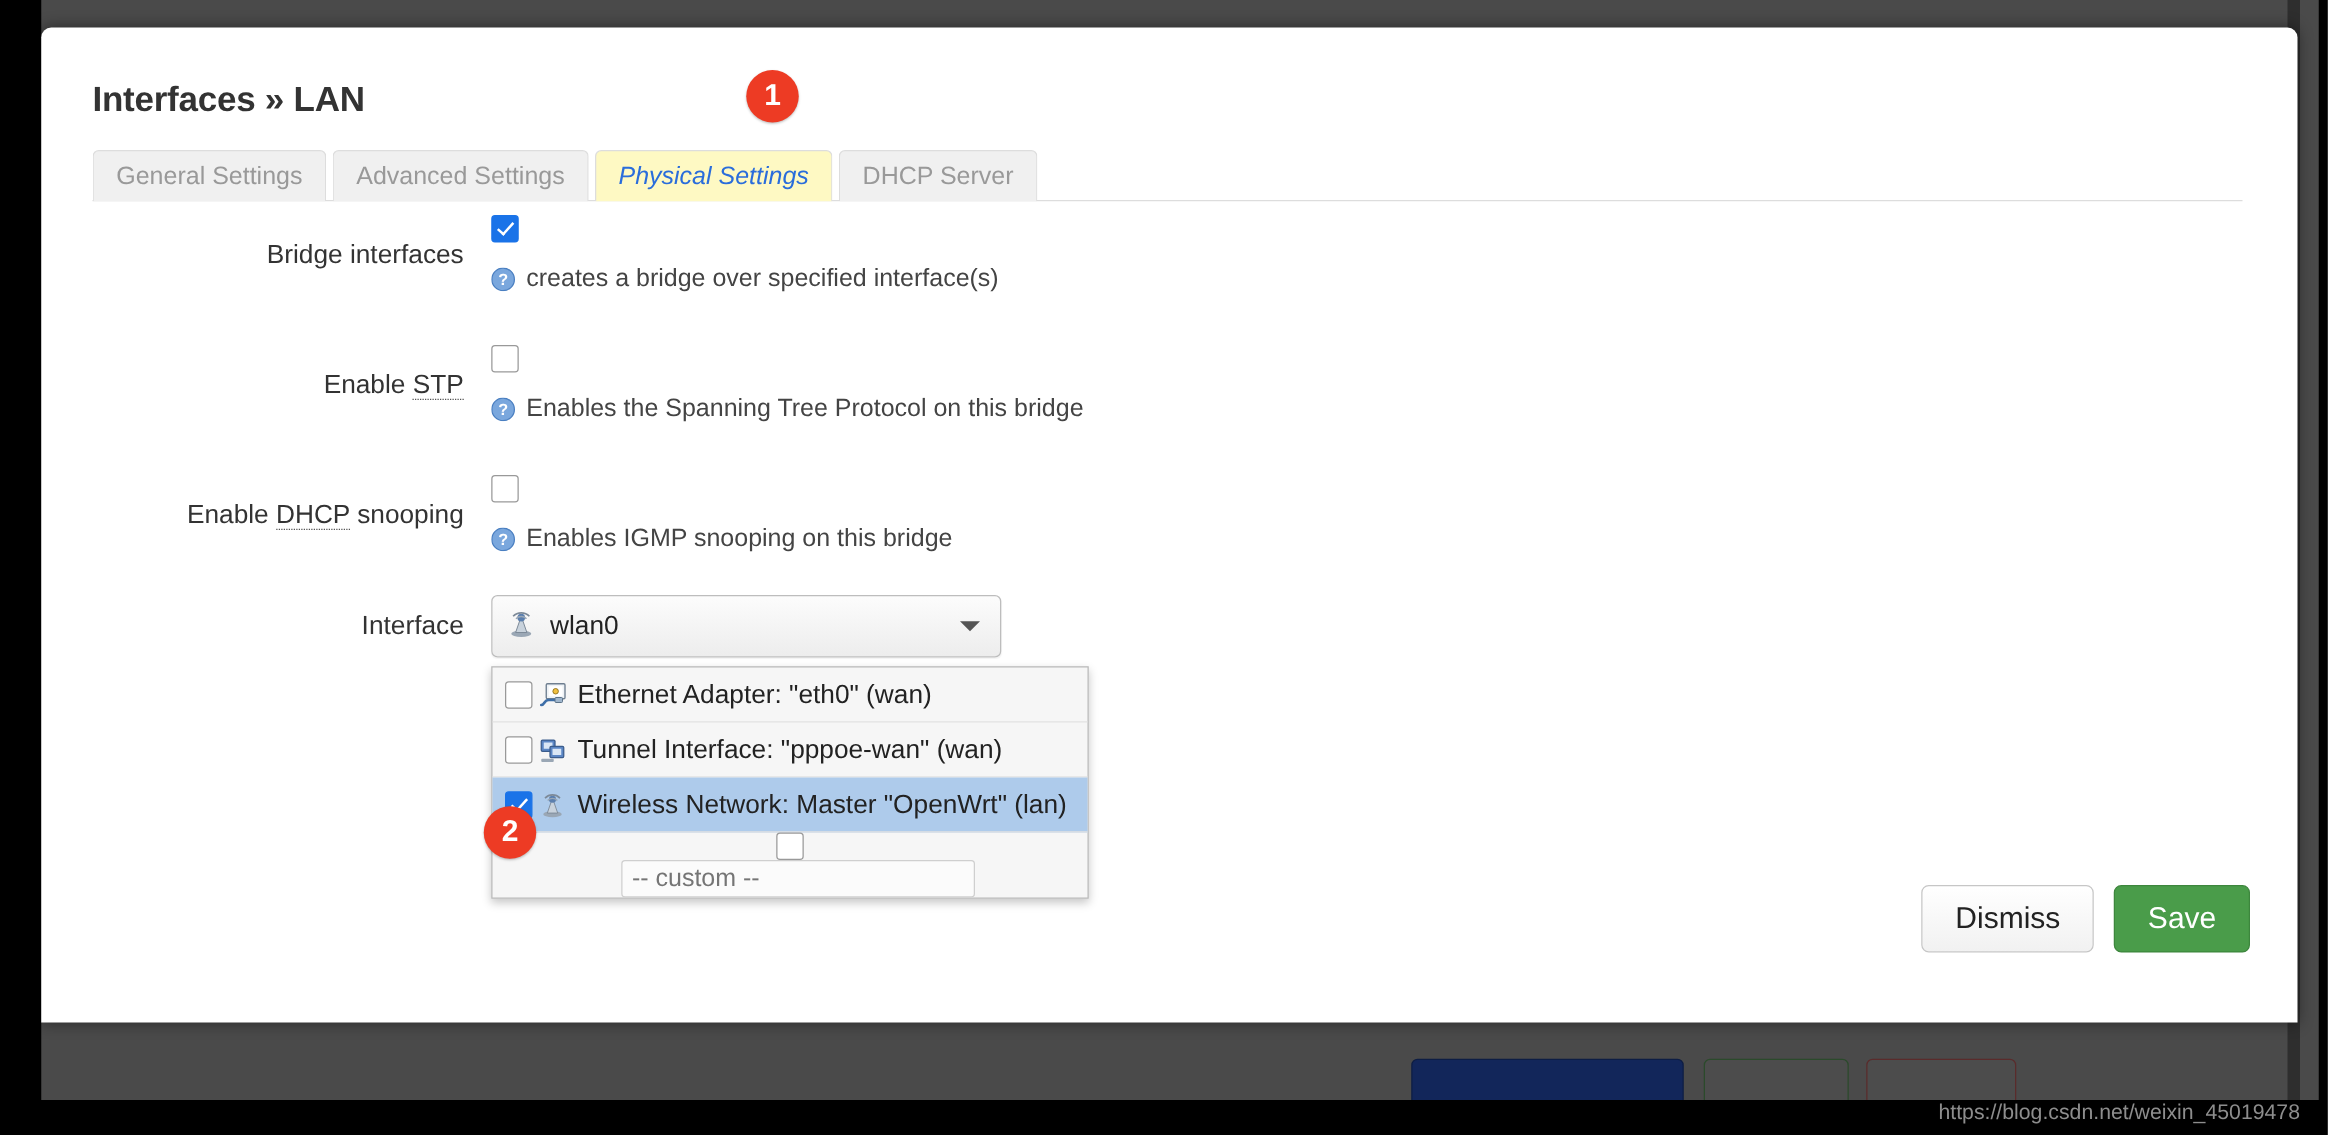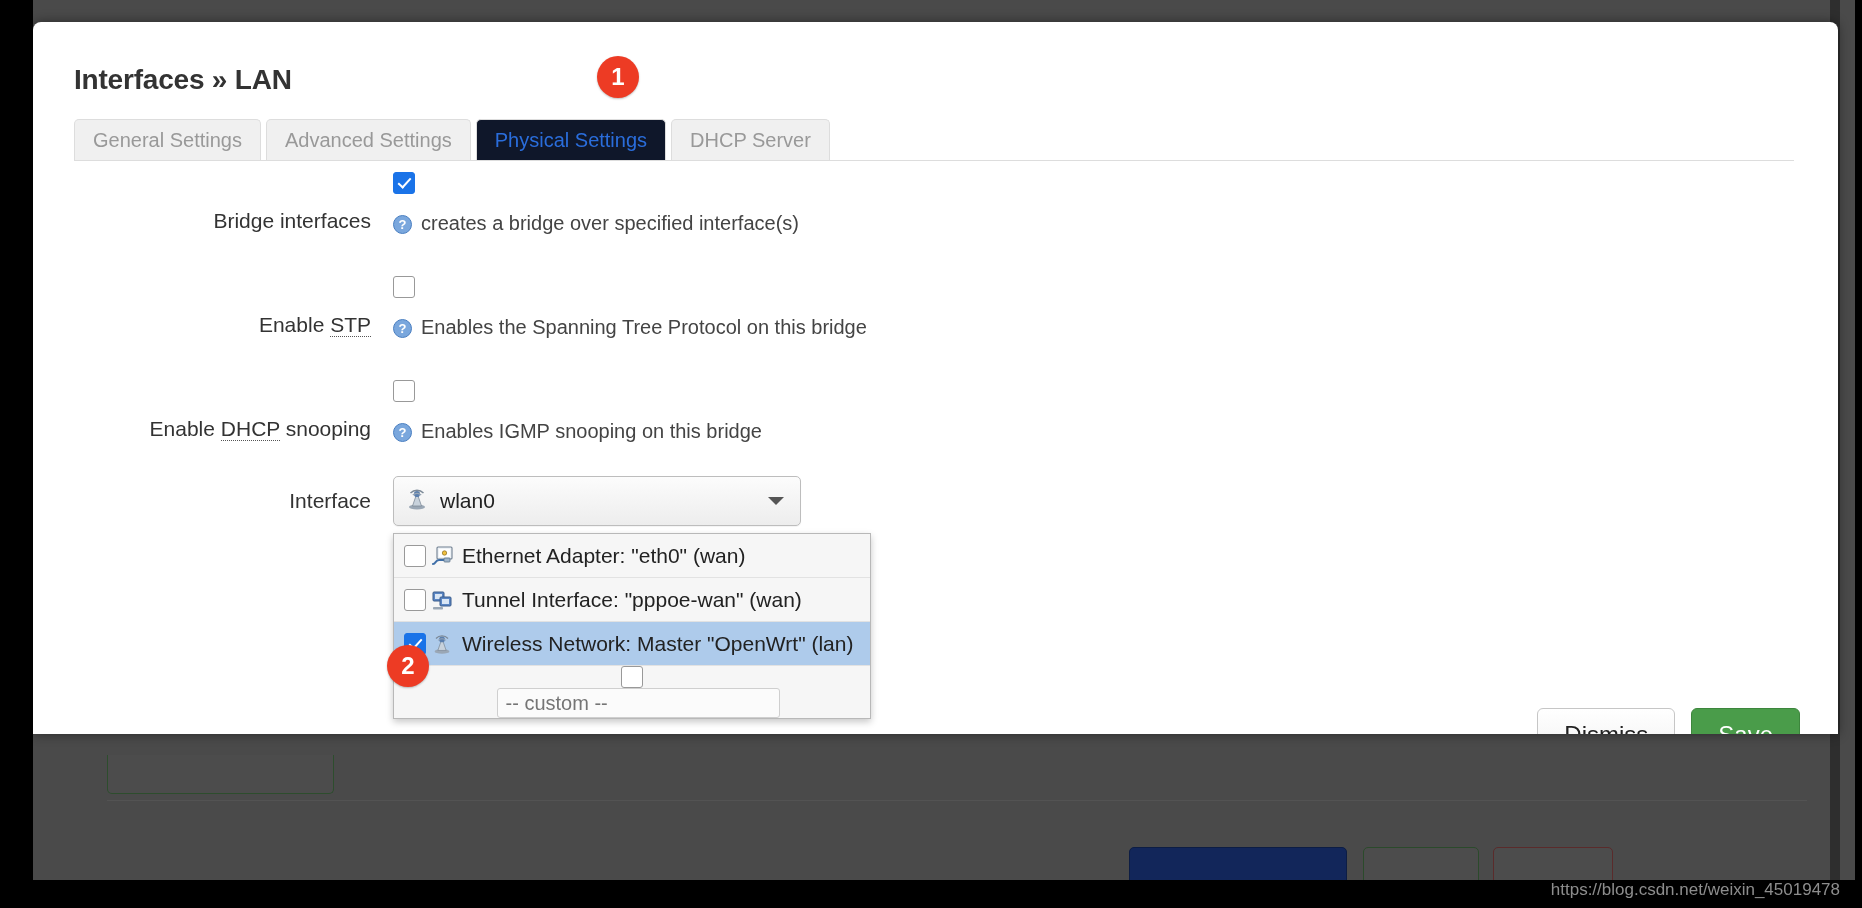--- a/index.html
+++ b/index.html
@@ -44,21 +44,21 @@
     border: 1px solid #2d4d2d;
     border-top: none;
     border-radius: 0 0 5px 5px;
     background: rgba(255,255,255,0.01);
   }
 
   
   .modal {
     position: absolute;
     left: 33px; top: 22px;
-    width: 1805px; height: 712px;
+    width: 1805px; height: 796px;
     background: #ffffff;
     border-radius: 8px 8px 0 0;
     box-shadow: 0 0 12px rgba(0,0,0,0.45);
     overflow: visible;
   }
   .modal-inner {
     position: relative;
     width: 100%; height: 100%;
     overflow: hidden;
     border-radius: 8px 8px 0 0;
@@ -75,57 +75,58 @@
   }
 
   
   .tabbar {
     position: absolute;
     left: 41px; top: 96px;
     width: 1720px;
     height: 42px;
     border-bottom: 1px solid #ddd;
     display: flex;
-    align-items: flex-start;
+    align-items: center;
   }
   .tab {
     height: 41px;
     line-height: 41px;
     padding: 0 18px;
     font-size: 20px;
     color: #999999;
     background: #f0f0f0;
     border: 1px solid #ddd;
     border-bottom: none;
     border-radius: 5px 5px 0 0;
     margin-right: 5px;
     box-sizing: border-box;
     white-space: nowrap;
     cursor: pointer;
     position: relative;
     top: 1px;
   }
   .tab.active {
-    background: #0f172a;
+    background: #fef9c3;
     color: #337ab7;
     border-color: #ddd;
     color: #2a6ddb;
     z-index: 2;
+    font-style: italic;
   }
 
   
   .form {
     position: absolute;
     left: 0; top: 150px;
     width: 100%;
   }
   .row {
     position: relative;
     display: flex;
-    align-items: flex-end;
+    align-items: center;
     margin-bottom: 0;
   }
   .row-label {
     width: 360px;
     text-align: right;
     padding-right: 22px;
     box-sizing: border-box;
     font-size: 21px;
     color: #333333;
     line-height: 30px;

